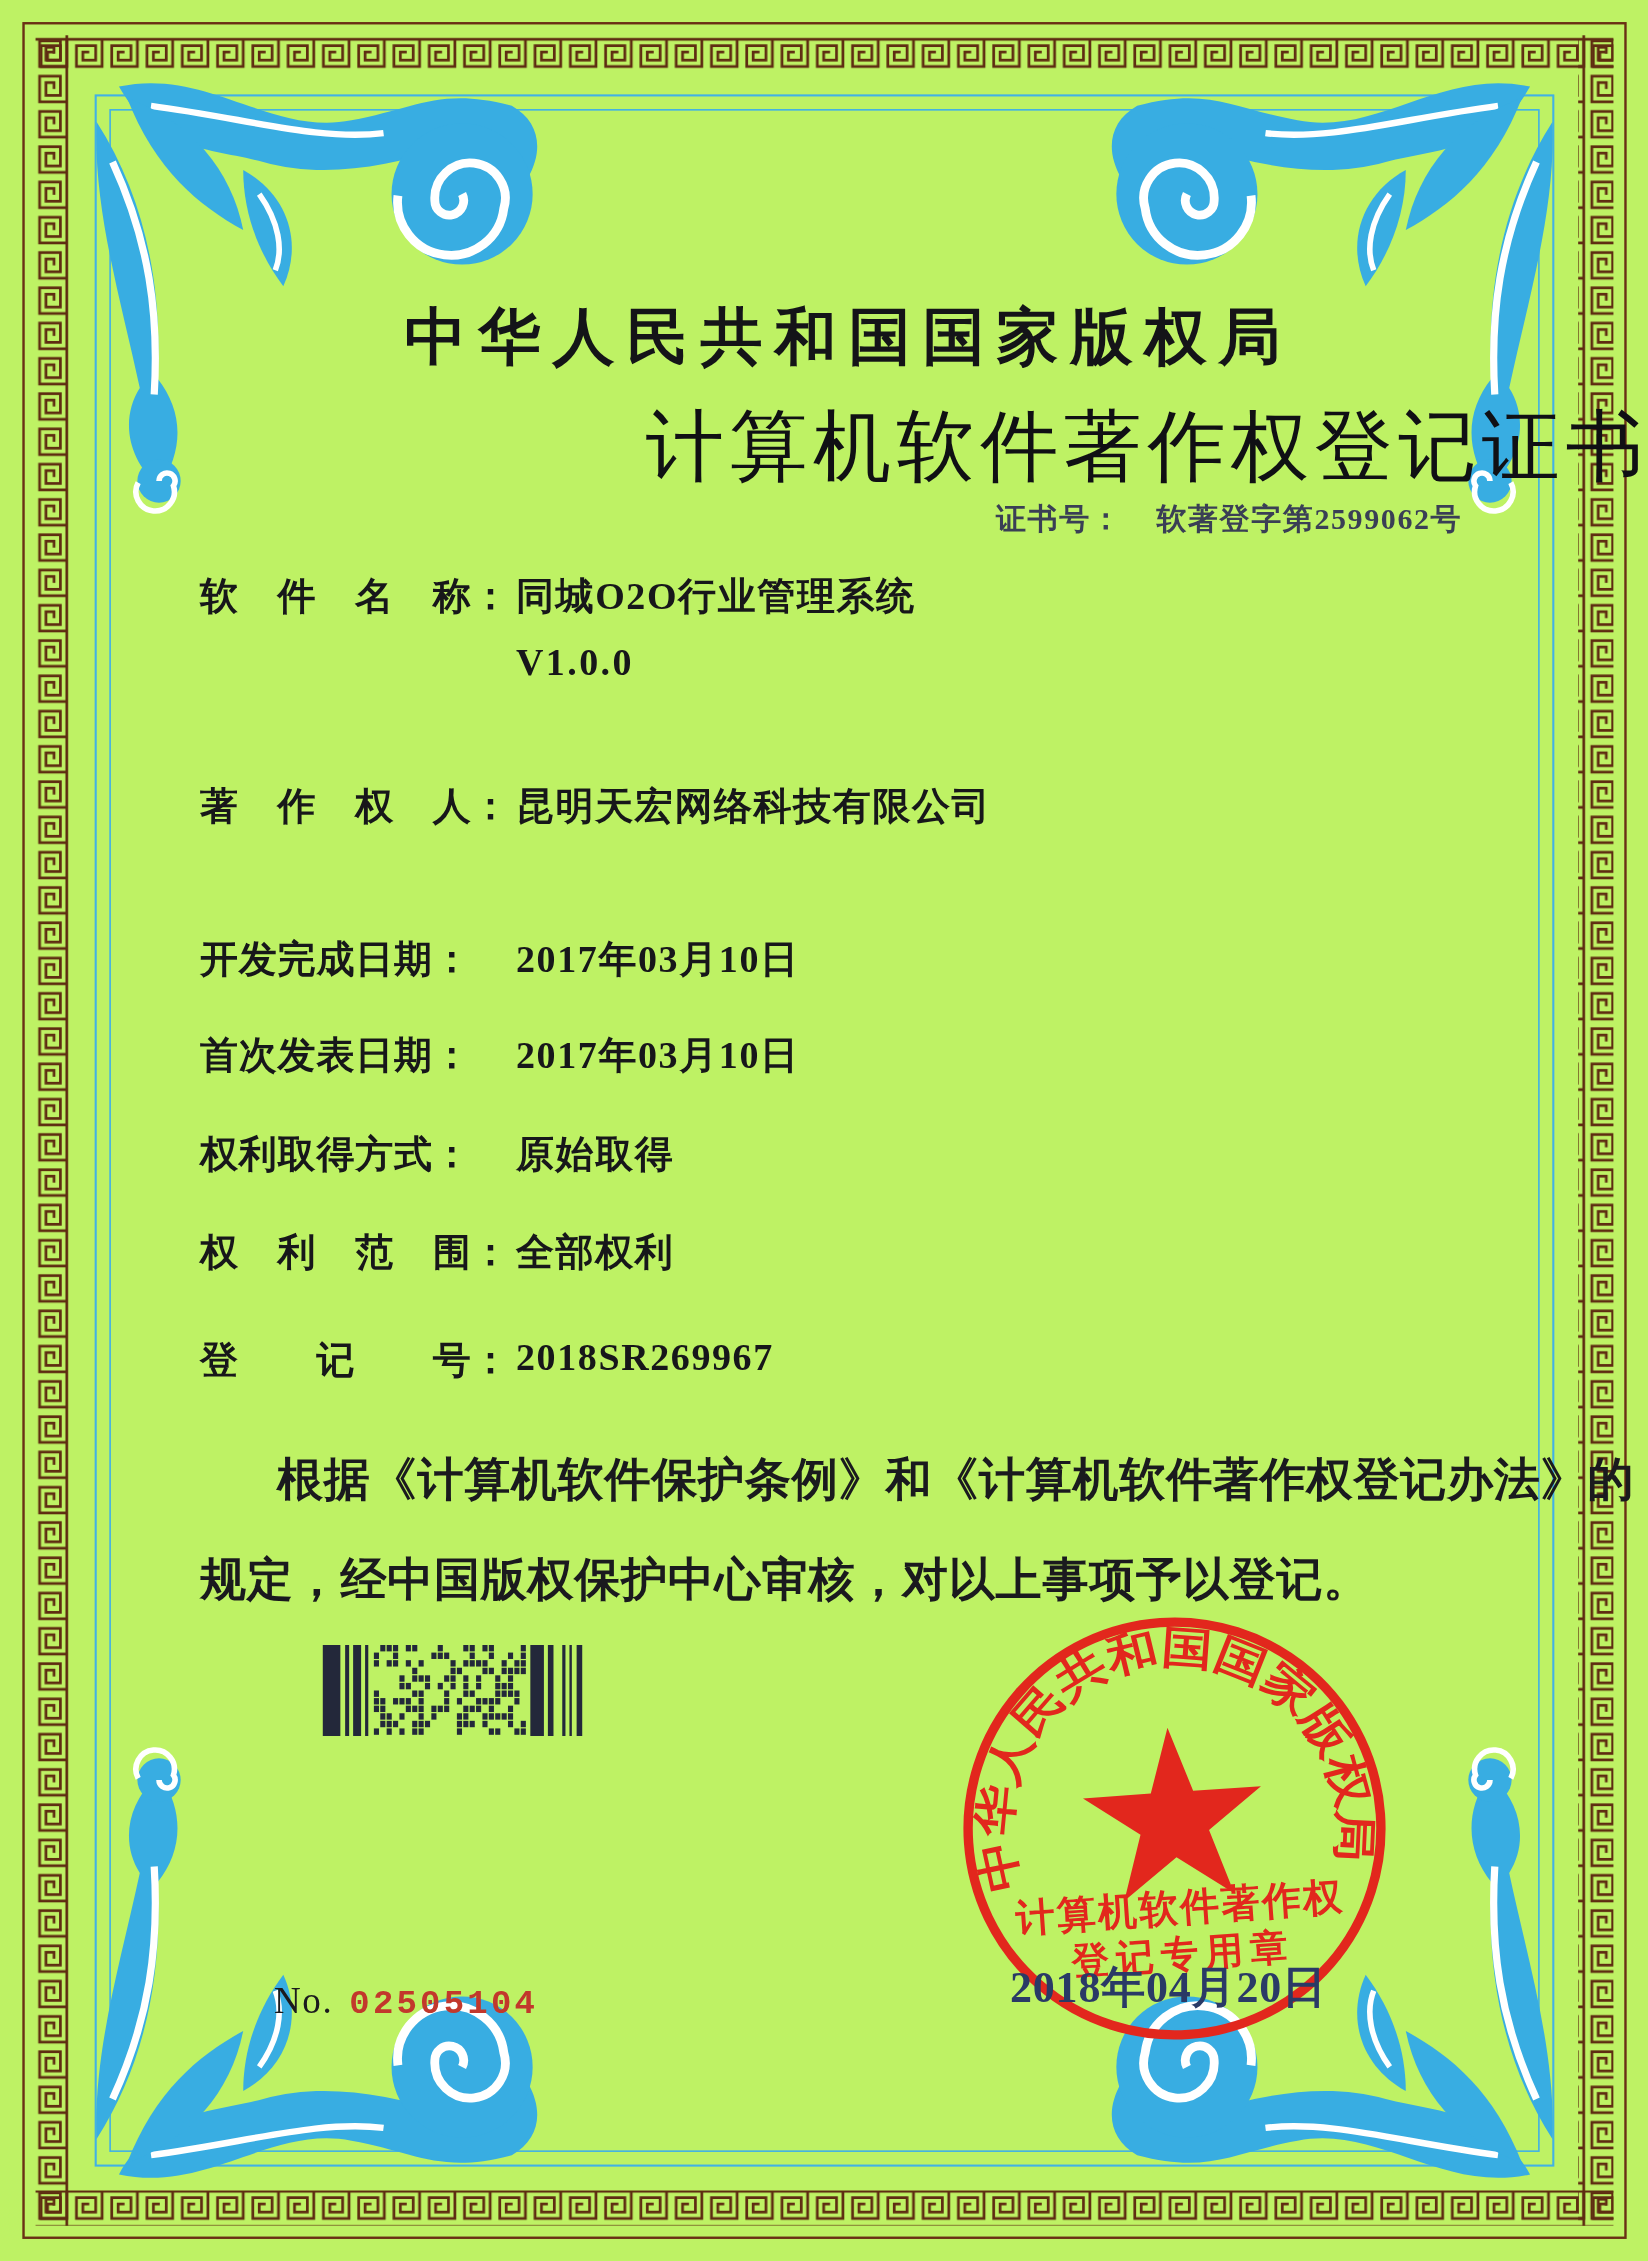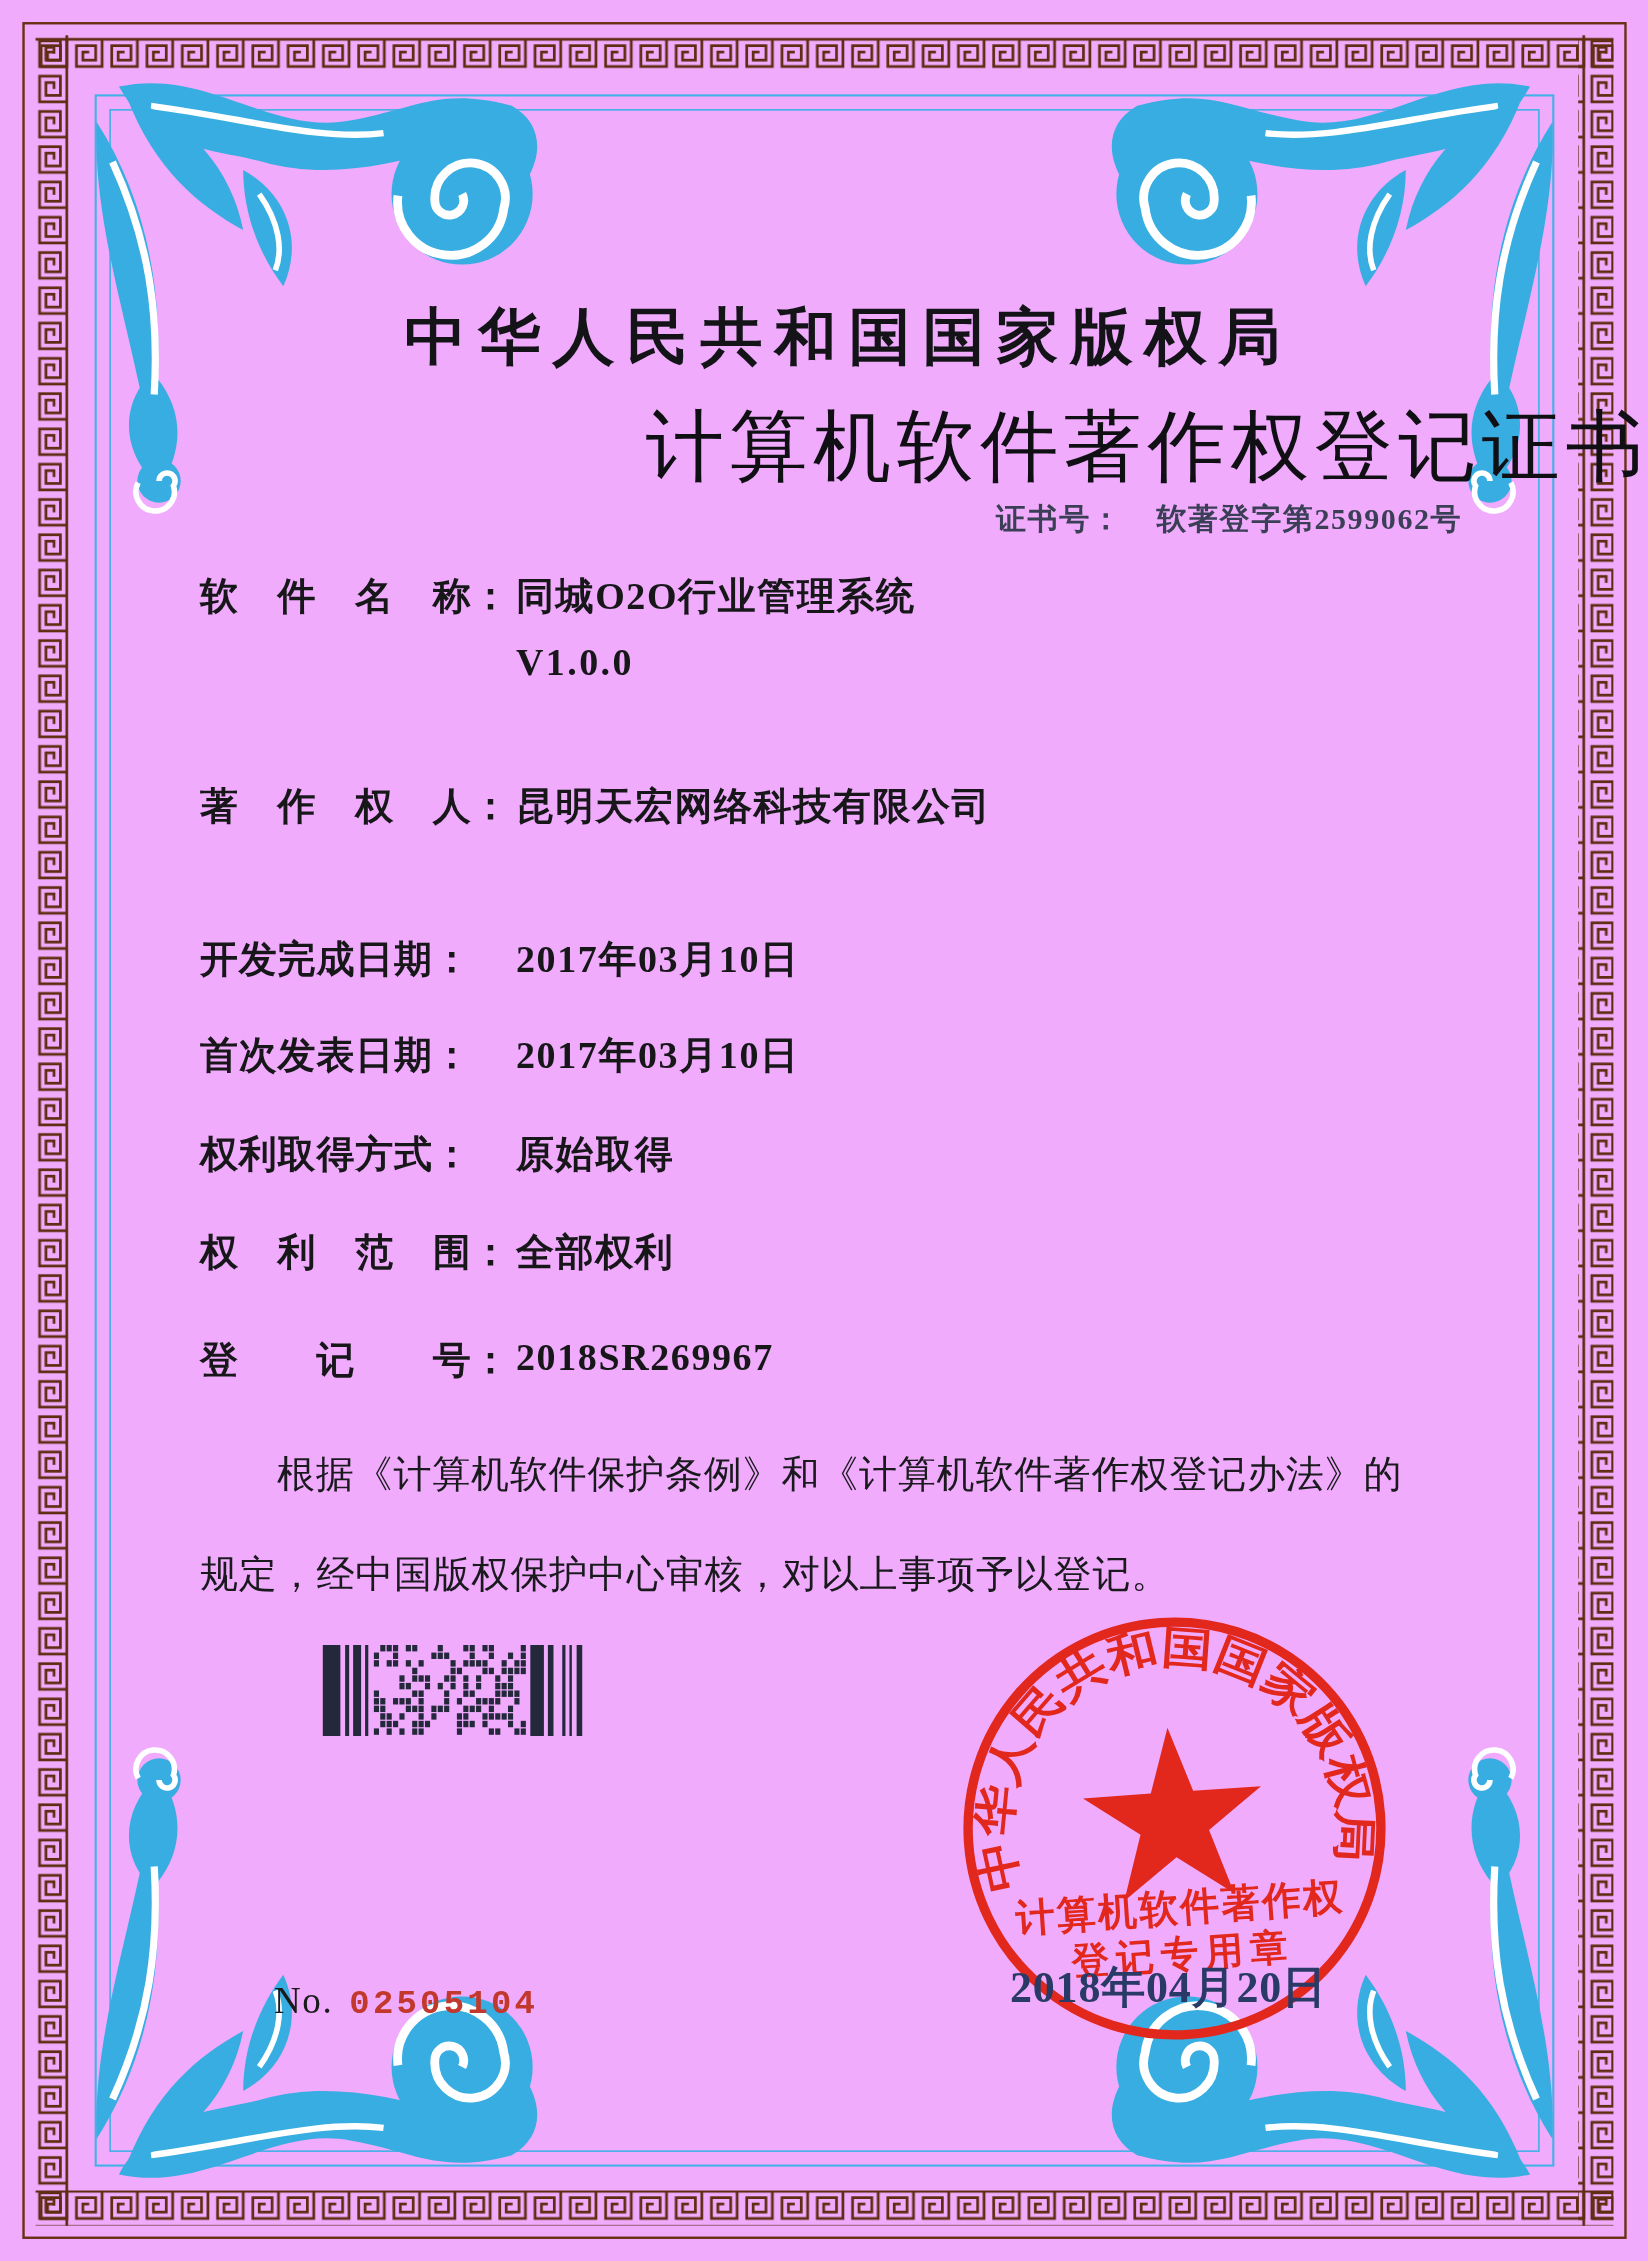--- a/index.html
+++ b/index.html
@@ -1,20 +1,20 @@
 <!DOCTYPE html>
 <html style="font-size:13px"><head>
 <meta charset="utf-8">
 <style>
   html,body{margin:0;padding:0;background:#e9e6e0;}
   .page{
     position:relative;
     width:1649px;height:2261px;
     margin:0 auto;
-    background:#f0abfc;
+    background:#bef264;
     overflow:hidden;
     font-family:"Liberation Serif","DejaVu Serif",serif;
     color:#17171a;
   }
   svg.frame{position:absolute;inset:0;z-index:1;}
   .content{position:absolute;inset:0;z-index:3;}
 
   .authority{
     position:absolute;top:295px;left:48px;right:0;
     text-align:center;font-size:62px;font-weight:700;
@@ -30,21 +30,21 @@
     font-size:30px;font-weight:700;color:#3a3f55;letter-spacing:1.6px;
     display:flex;gap:34px;
   }
   .row{position:absolute;left:200px;display:flex;font-size:38px;font-weight:700;}
   .row .lbl{width:316px;flex:none;letter-spacing:0.8px;}
   .row .val{letter-spacing:1.6px;}
   .val2{margin-top:17.6px;letter-spacing:2.4px;font-family:Liberation Serif, serif;}
   .r0{top:571px;} .r1{top:750px;margin-top:31px;} .r2{top:934px;} .r3{top:1030px;}
   .r4{top:1129px;} .r5{top:1227px;} .r6{top:1335px;}
 
-  .stline{position:absolute;font-size:38px;font-weight:400;letter-spacing:0.8px;color:#1a1a1e;text-align:right;}
+  .stline{position:absolute;font-size:46px;font-weight:700;letter-spacing:0.8px;color:#1a1a1e;text-align:right;}
   .st1{top:1449px;left:277px;}
   .st2{top:1549px;left:200px;}
 
   .barcode{position:absolute;top:1645px;left:322px;z-index:3;}
 
   .seal{position:absolute;top:1612px;left:958px;width:433px;height:433px;z-index:3;}
   .seal-date{
     position:absolute;top:1958px;left:1010px;z-index:4;
     font-size:44px;font-weight:700;color:#2a3a66;letter-spacing:0.8px;
     white-space:nowrap;

